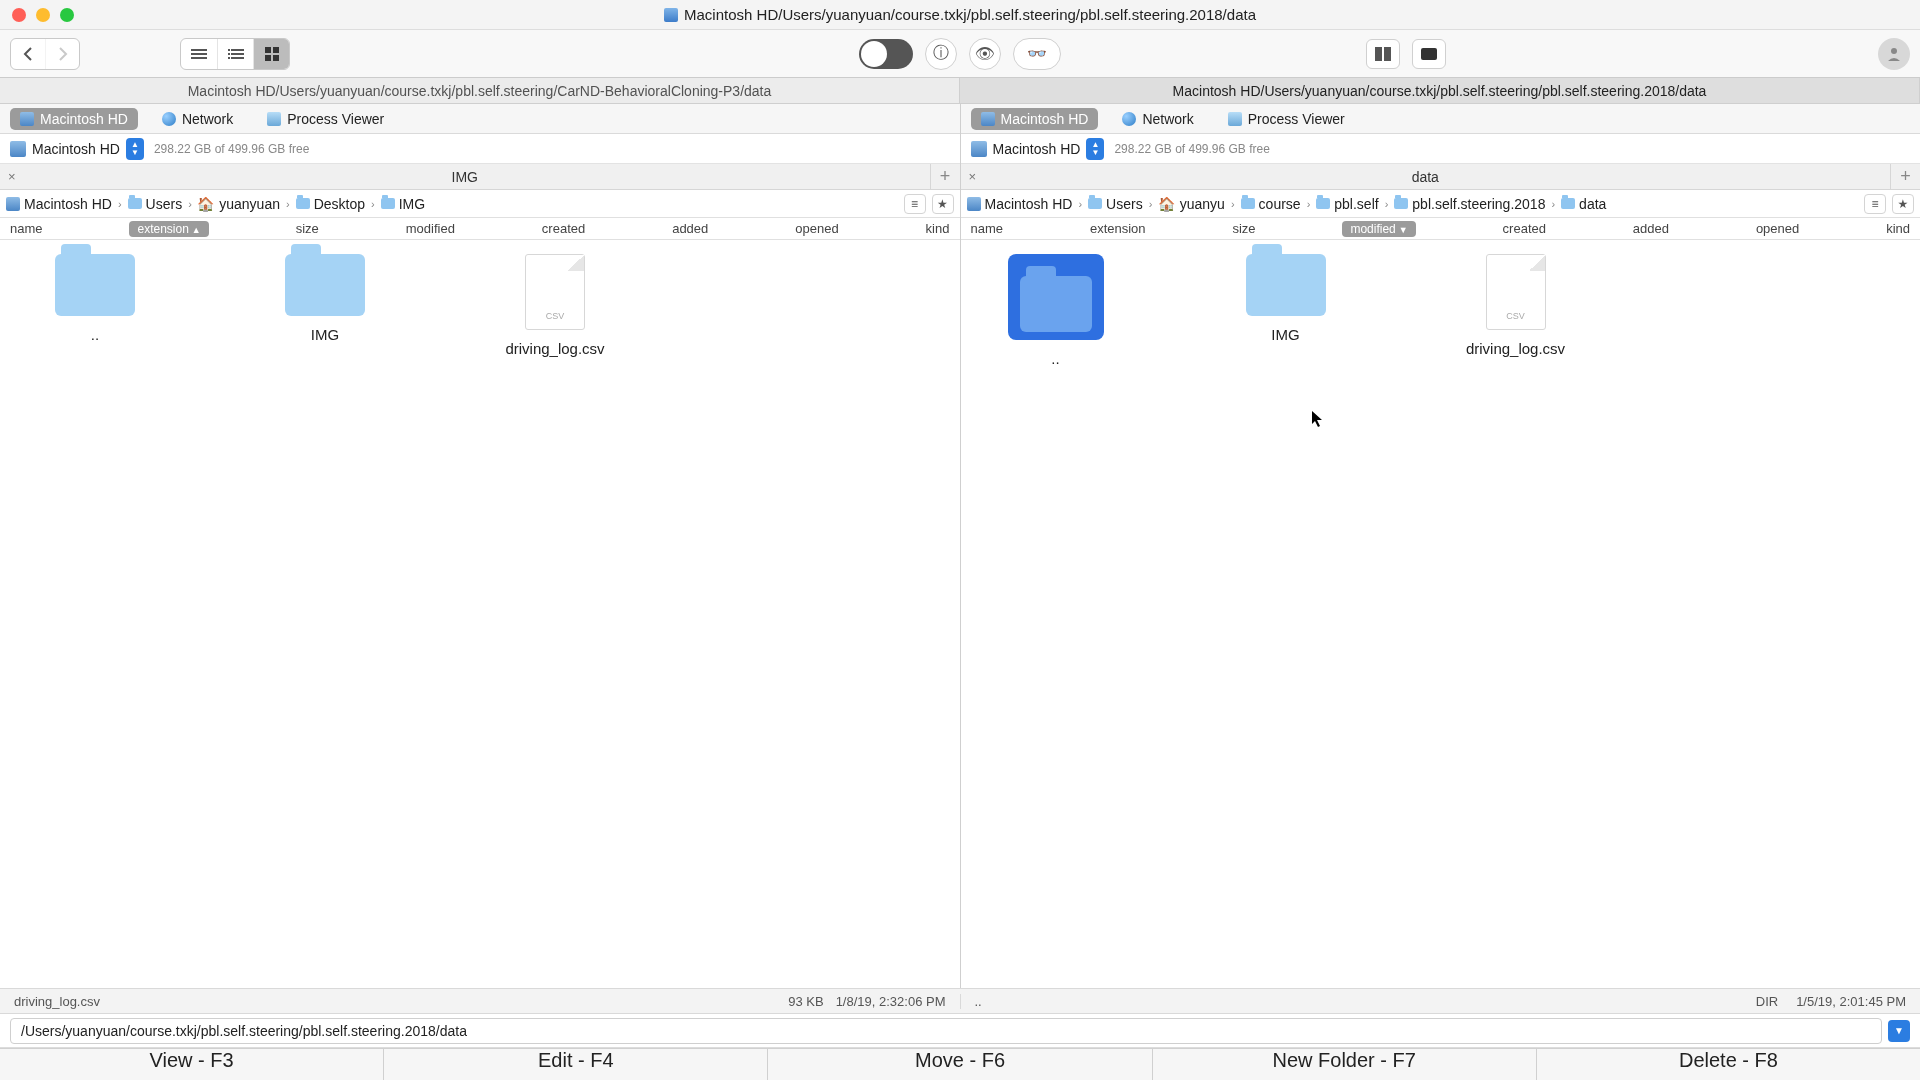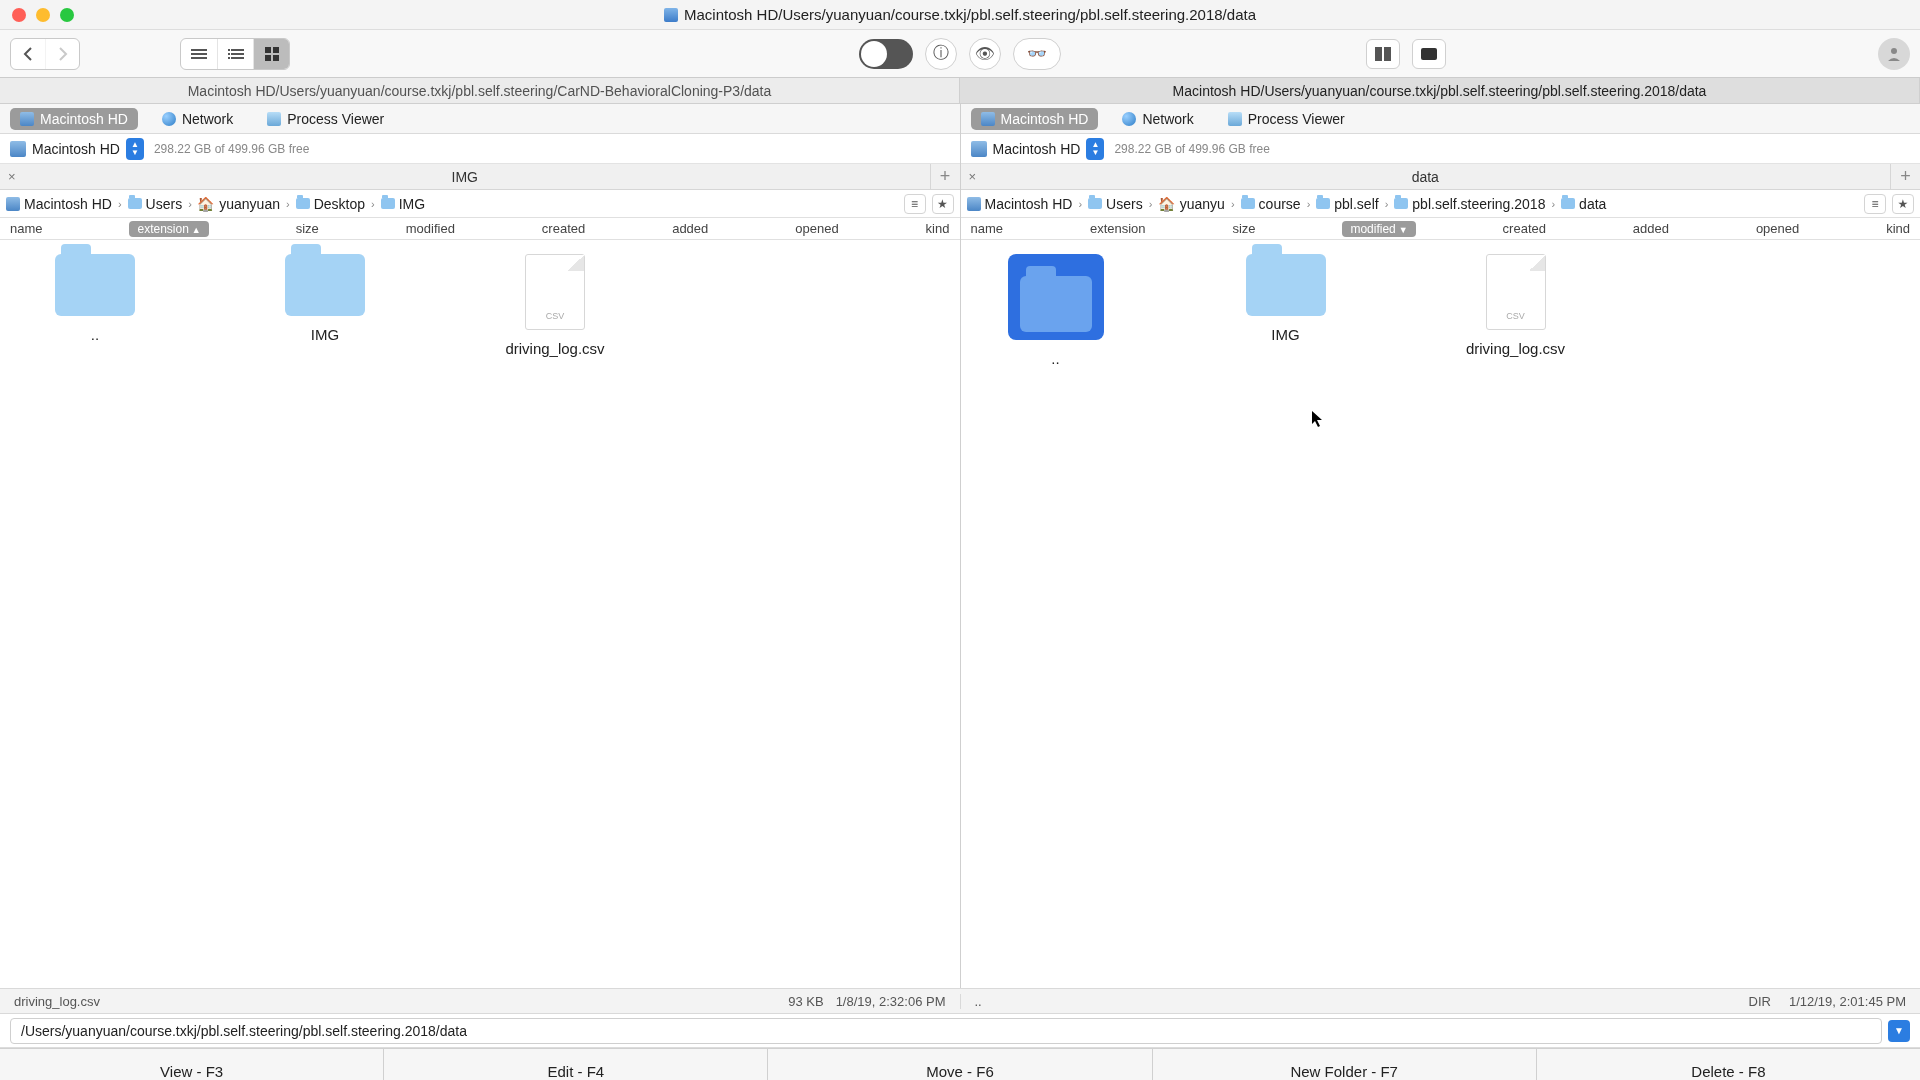--- a/index.html
+++ b/index.html
@@ -96,21 +96,21 @@
   .pane-status .half:last-child{border-right:none;}
   .spacer{flex:1;}
 
   
   .path-row{ height:34px; display:flex; align-items:center; background:#fff; border-bottom:1px solid #dcdcdc; padding:0 10px; position:relative;}
   .path-field{ flex:1; height:26px; border:1px solid #cfcfcf; border-radius:4px; padding:0 10px; display:flex; align-items:center; font-size:14px; color:#222; background:#fff;}
   .path-drop{ width:22px; height:22px; background:#2b7de1; border-radius:4px; margin-left:6px; display:flex; align-items:center; justify-content:center; color:#fff; font-size:10px;}
 
   
   .bottom-row{ height:32px; display:flex; background:#f6f6f6;}
-  .bbtn{ flex:1; border-right:1px solid #d0d0d0; border-top:1px solid #d0d0d0; display:flex; align-items:flex-end; justify-content:center; font-size:15px; color:#222;}
+  .bbtn{ flex:1; border-right:1px solid #d0d0d0; border-top:1px solid #d0d0d0; display:flex; align-items:flex-start; justify-content:center; font-size:20px; color:#222;}
   .bbtn:last-child{border-right:none;}
 
   .pane-container{position:relative;}
 
   svg{display:block;}
 </style>
 </head>
 <body>
 
 <div class="titlebar">
@@ -422,21 +422,21 @@
   <div class="half">
     <span>driving_log.csv</span>
     <span class="spacer"></span>
     <span style="margin-right:12px;">93 KB</span>
     <span>1/8/19, 2:32:06 PM</span>
   </div>
   <div class="half">
     <span>..</span>
     <span class="spacer"></span>
     <span style="margin-right:18px;">DIR</span>
-    <span>1/12/19, 2:01:45 PM</span>
+    <span>1/5/19, 2:01:45 PM</span>
   </div>
 </div>
 
 <div class="path-row">
   <div class="path-field">
       <span>/Users/yuanyuan/course.txkj/pbl.self.steering/pbl.self.steering.2018/data</span>
     </div>
   <div class="path-drop">▼</div>
 </div>
 

